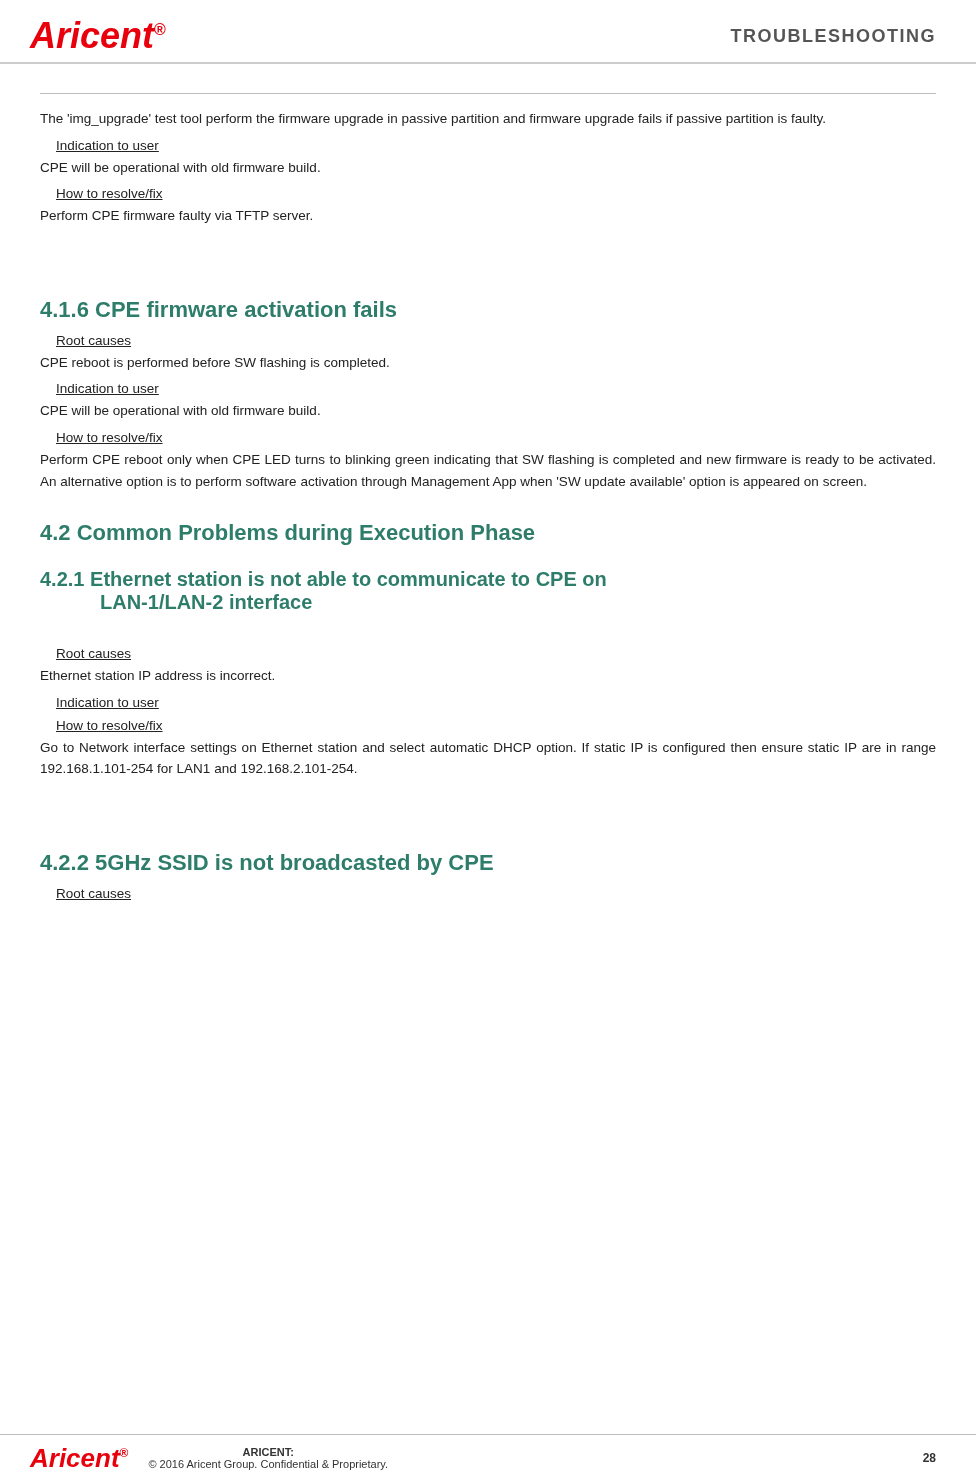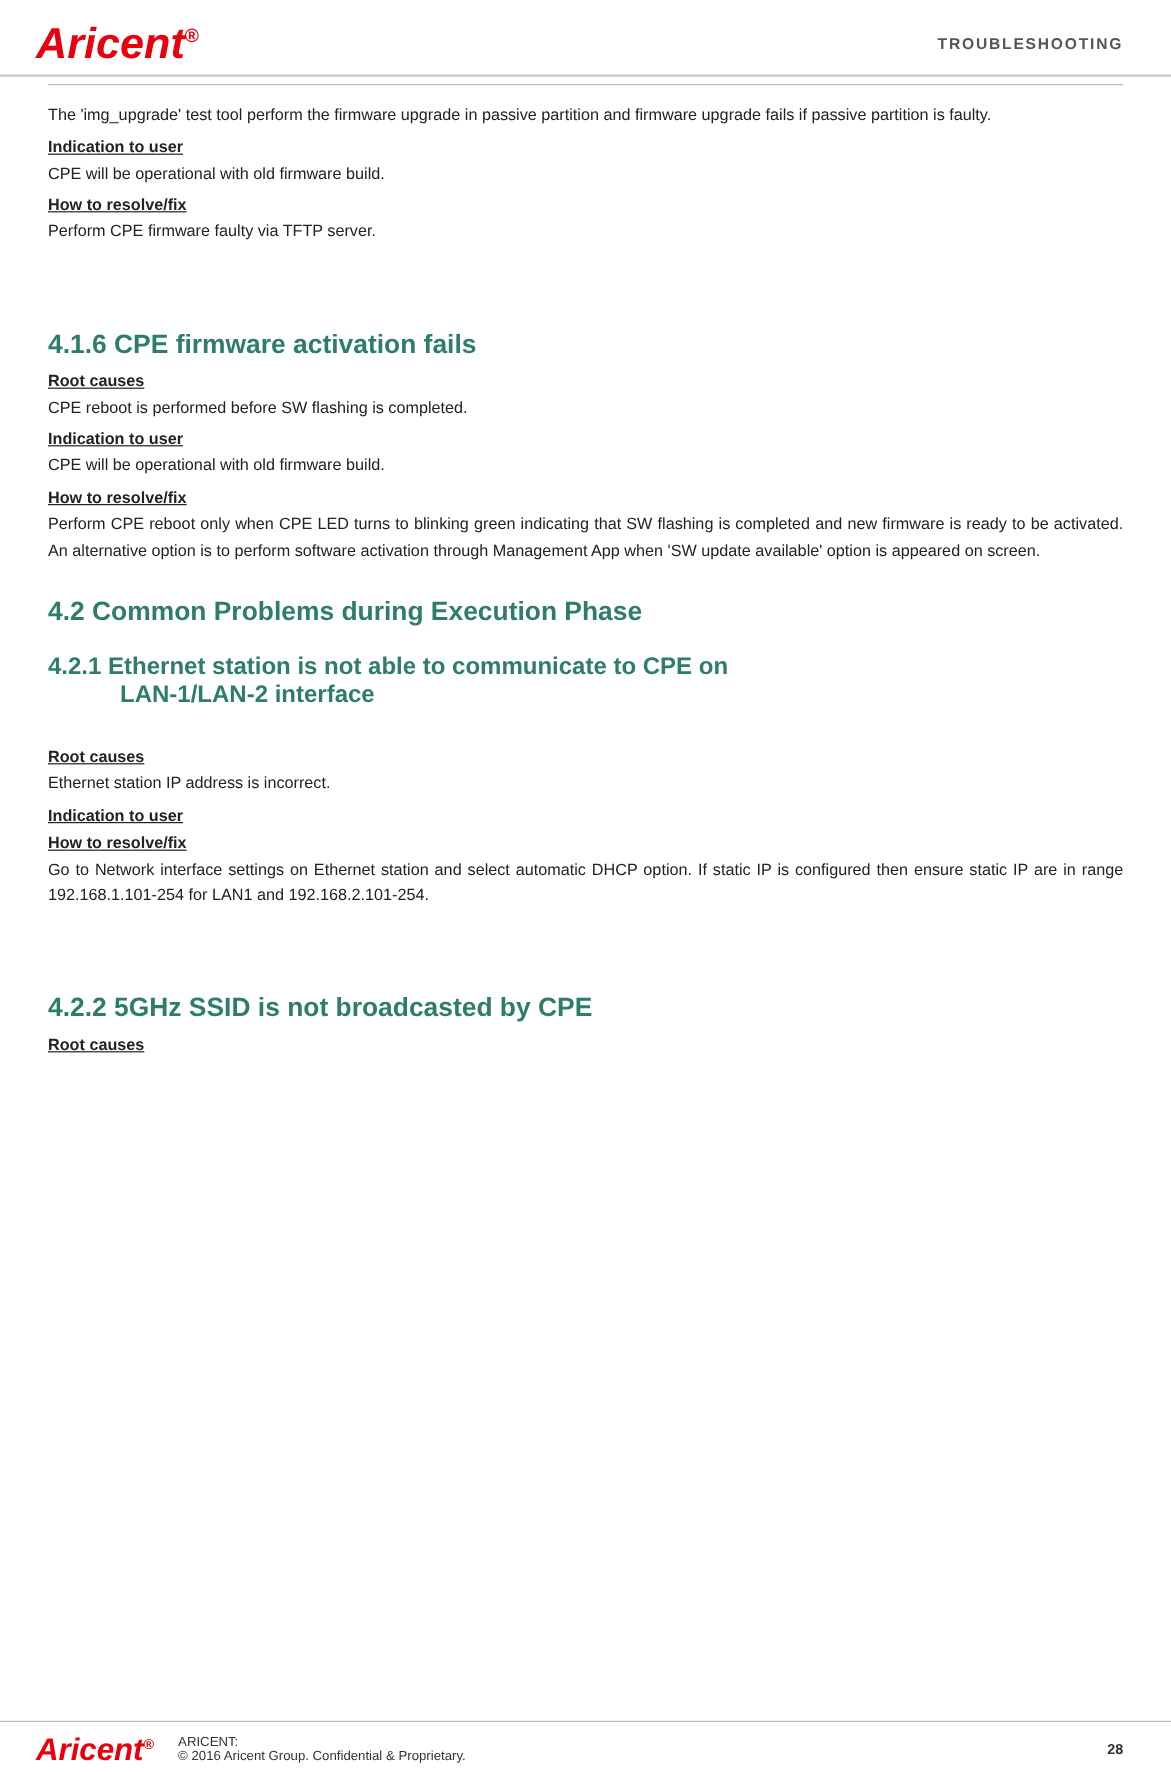--- a/index.html
+++ b/index.html
@@ -38,55 +38,56 @@
       line-height: 1;
     }
 
     .logo-text .logo-reg {
       font-size: 16px;
       vertical-align: super;
       font-style: normal;
     }
 
     .header-right {
-      font-size: 13px;
+      font-size: 18px;
       font-weight: bold;
       letter-spacing: 1.5px;
       color: #555;
     }
 
     
     .content {
       flex: 1;
-      padding: 6px 40px 10px 40px;
+      padding: 29px 40px 10px 40px;
     }
 
     
     .top-rule {
       border: none;
       border-top: 1.5px solid #bbb;
       margin-bottom: 14px;
     }
 
     
     .body-text {
       font-size: 13.5px;
       line-height: 1.6;
       color: #222;
       text-align: justify;
       margin-bottom: 8px;
     }
 
     .label-heading {
       font-size: 13.5px;
-      font-weight: bold;
+      font-weight: normal;
       text-decoration: underline;
       margin-top: 8px;
       margin-bottom: 4px;
       display: block;
+      margin-left: 16px;
     }
 
     
     .section-heading-teal {
       font-size: 22px;
       font-weight: bold;
       color: #2e7d6b;
       margin-top: 22px;
       margin-bottom: 10px;
     }
@@ -217,20 +218,20 @@
   </div>
 
   <div class="footer">
     <div style="display:flex; align-items:center; gap: 20px;">
       <div>
         <span class="footer-logo-text">
           <span>Aricent</span><span class="logo-reg">®</span>
         </span>
       </div>
       <div class="footer-info">
-        <div style="font-weight:normal;">ARICENT:</div>
+        <div style="font-weight:bold;text-align:center;">ARICENT:</div>
         <div>© 2016 Aricent Group. Confidential &amp; Proprietary.</div>
       </div>
     </div>
     <div class="footer-page">28</div>
   </div>
 
 </div>
 
 </body></html>

